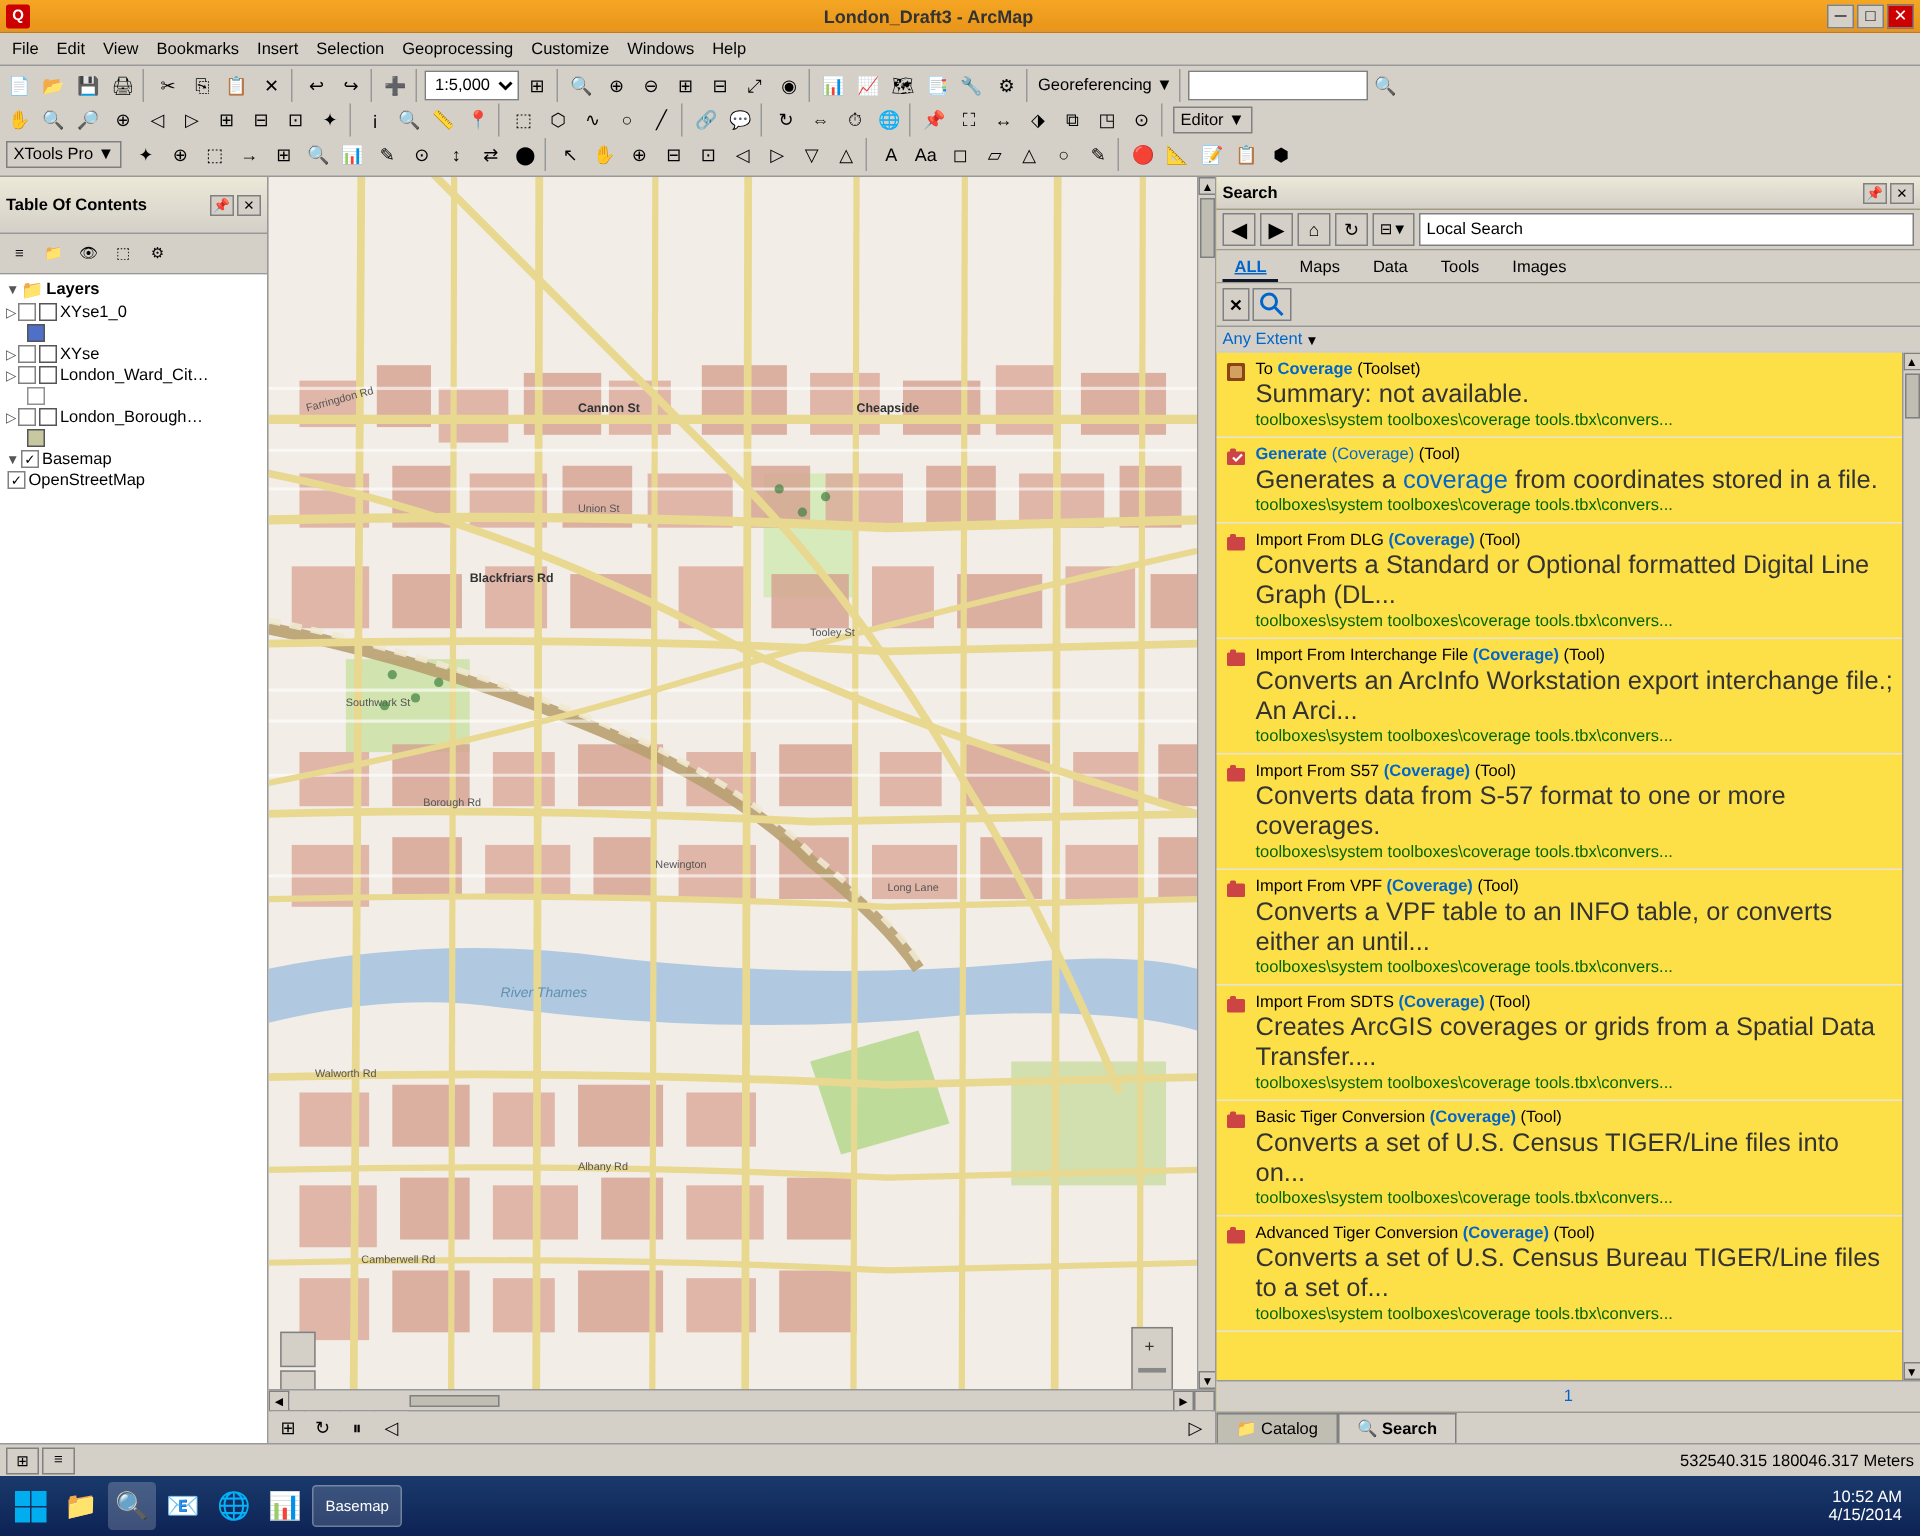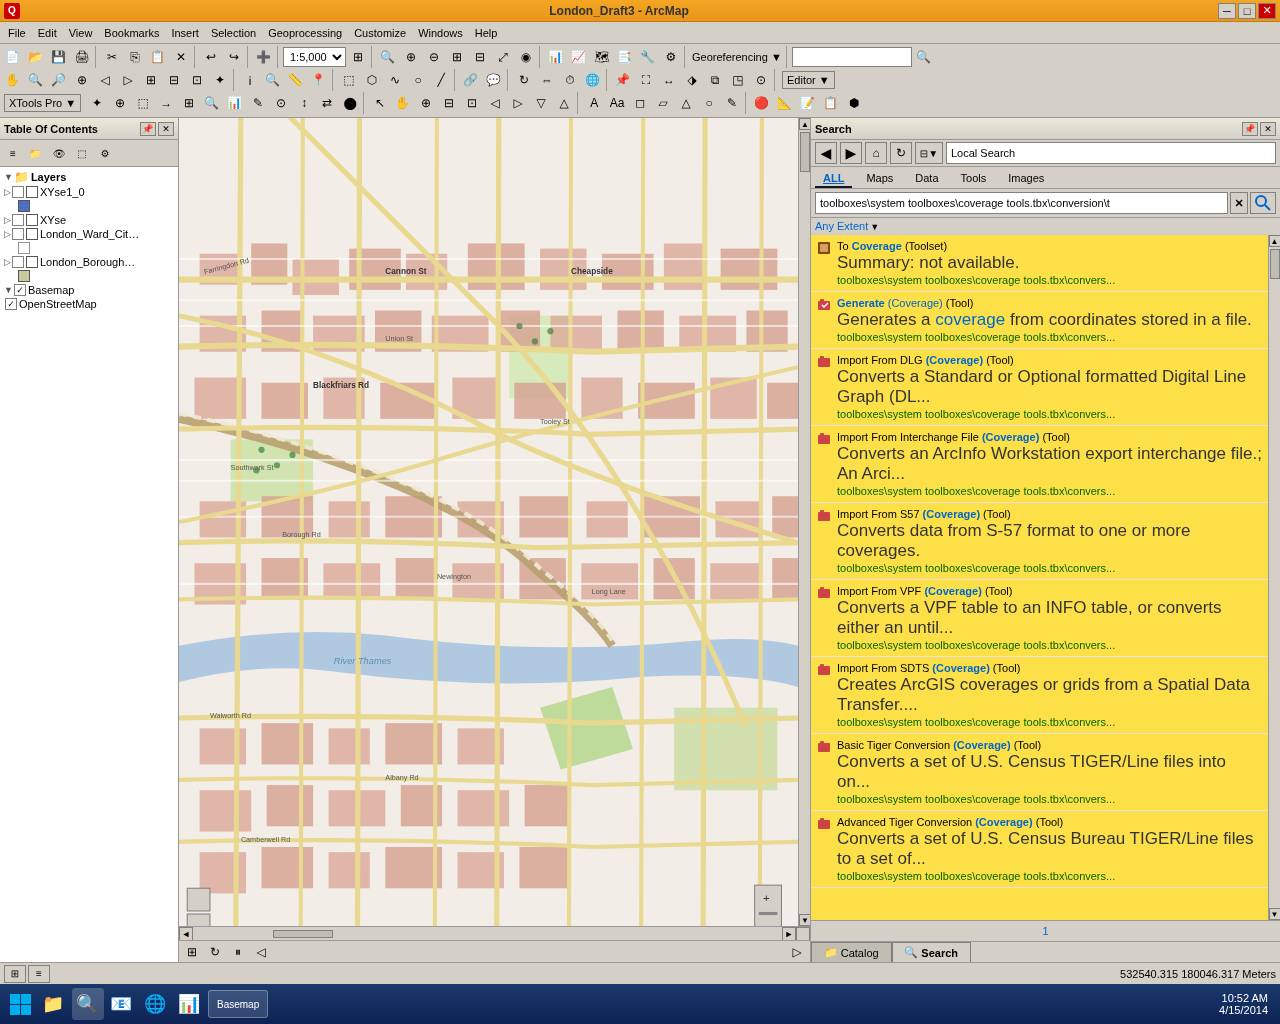--- a/index.html
+++ b/index.html
@@ -60,21 +60,21 @@
 
     
     .left-panel {
       width: 179px;
       background: #d4d0c8;
       border-right: 1px solid #999;
       display: flex;
       flex-direction: column;
     }
     .panel-header {
-      height: 22px;
+      height: 38px;
       background: linear-gradient(to bottom, #ece9d8, #d4d0c8);
       border-bottom: 1px solid #999;
       display: flex;
       align-items: center;
       justify-content: space-between;
       padding: 0 4px;
     }
     .panel-title { font-size: 11px; font-weight: bold; color: #000; }
     .panel-controls { display: flex; gap: 2px; }
     .panel-btn { width: 16px; height: 14px; background: #d4d0c8; border: 1px solid #808080; display: flex; align-items: center; justify-content: center; font-size: 9px; cursor: pointer; }
@@ -842,21 +842,20 @@
 
       <div class="search-tabs">
         <span class="search-tab active">ALL</span>
         <span class="search-tab">Maps</span>
         <span class="search-tab">Data</span>
         <span class="search-tab">Tools</span>
         <span class="search-tab">Images</span>
       </div>
 
       <div class="search-query-bar">
-        <input class="search-query-input" type="text" value="toolboxes\system toolboxes\coverage tools.tbx\conversion\t" style="">
         <div class="search-clear-btn">✕</div>
         <div class="search-go-btn">
           <svg width="18" height="18" viewBox="0 0 18 18">
             <circle cx="7" cy="7" r="5" stroke="#0066cc" stroke-width="2" fill="none"></circle>
             <line x1="11" y1="11" x2="16" y2="16" stroke="#0066cc" stroke-width="2"></line>
           </svg>
         </div>
       </div>
 
       <div class="search-extent-bar">

